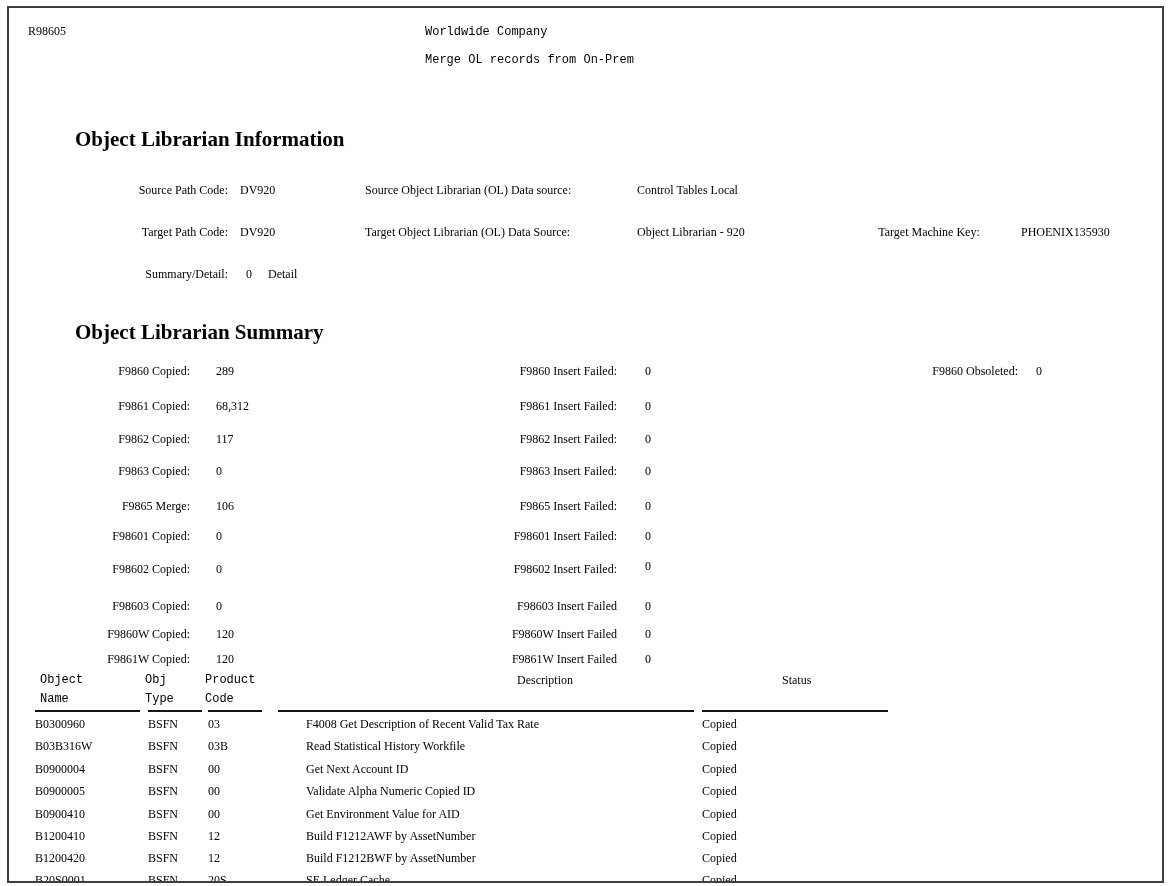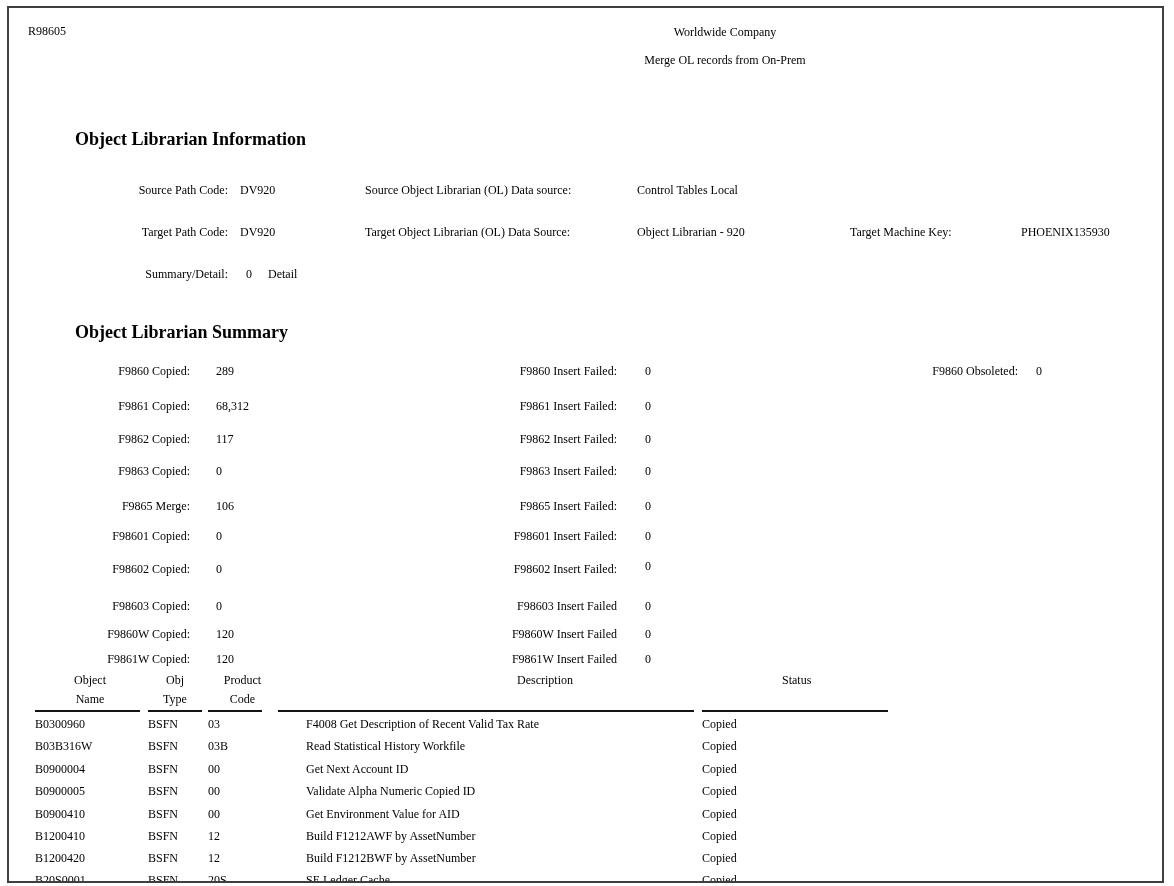--- a/index.html
+++ b/index.html
@@ -2,33 +2,33 @@
 <html><head>
 <meta charset="utf-8">
 <style>
   html,body{margin:0;padding:0;background:#fff;}
   .stage{
     position:relative;width:1174px;height:886px;background:#ffffff;
     font-family:"Liberation Serif","DejaVu Serif",serif;
     font-size:12px;color:#000;overflow:hidden;
   }
   .abs{position:absolute;white-space:nowrap;line-height:14px;}
-  .heading{font-weight:bold;font-size:18px;line-height:17px;}
-  .c{text-align:center;}
+  .heading{font-weight:bold;font-size:21px;line-height:17px;}
+  .c{font-family:Liberation Mono, monospace;}
   .page-border{
     position:absolute;left:7px;top:6px;width:1157px;height:877px;
     border:2px solid #3f3f3f;box-sizing:border-box;z-index:5;pointer-events:none;
   }
   .clip-bottom{position:absolute;left:0;top:883px;width:1174px;height:3px;background:#fff;z-index:4;}
   
   .i-l1{left:60px;width:168px;text-align:right;}
   .i-v1{left:240px;}
   .i-l2{left:365px;}
   .i-v2{left:637px;}
-  .i-l3{left:850px;width:158px;text-align:left;}
+  .i-l3{left:850px;width:158px;text-align:center;}
   .i-v3{left:1021px;}
   
   .srow{position:absolute;left:0;width:1174px;height:14px;}
   .s-l1{left:40px;width:150px;text-align:right;}
   .s-v1{left:216px;}
   .s-l2{left:420px;width:197px;text-align:right;}
   .s-v2{left:645px;}
   .s-l3{left:870px;width:148px;text-align:right;}
   .s-v3{left:1036px;}
   .srow > span{position:absolute;white-space:nowrap;line-height:14px;}

